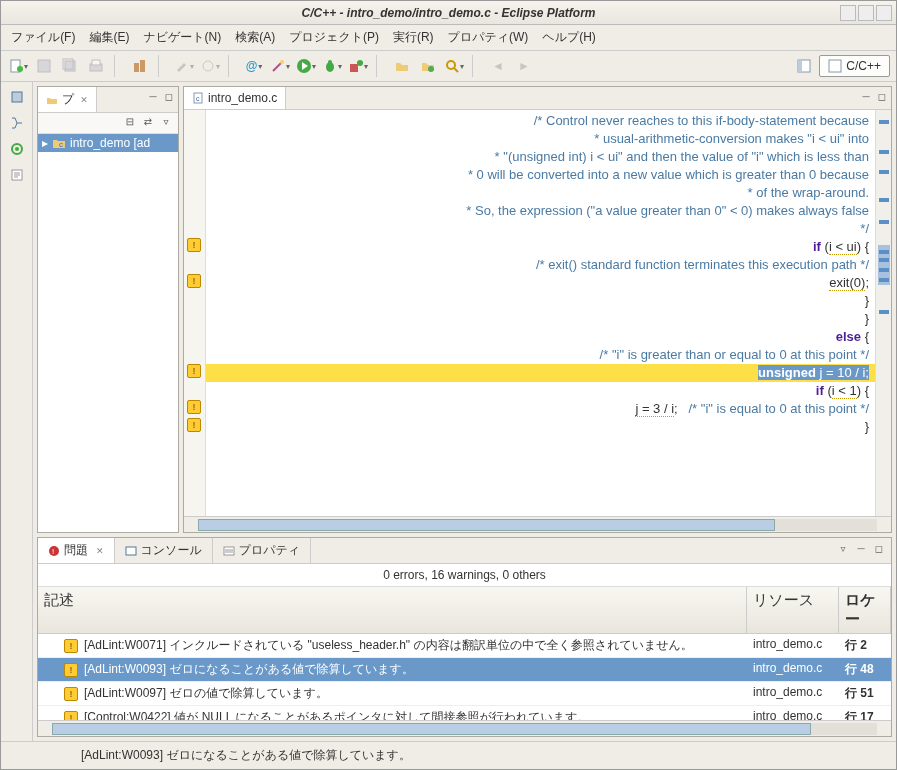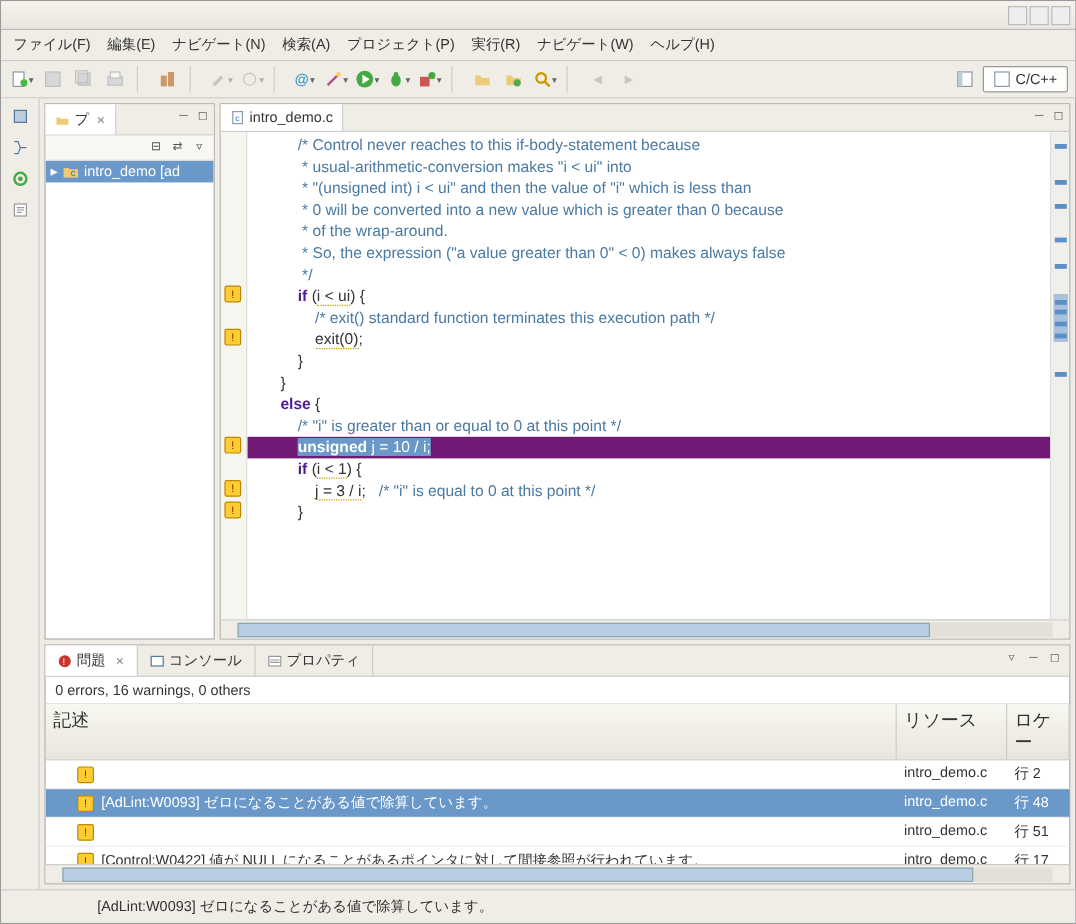--- a/index.html
+++ b/index.html
@@ -30,74 +30,75 @@
 .pane-mini { display:flex; justify-content:flex-end; gap:2px; padding:3px 4px; border-bottom:1px solid #ddd; background:#f9f8f4; }
 .pane-mini span { width:16px; height:14px; font-size:10px; color:#555; text-align:center; cursor:pointer; }
 .tree { flex:1; overflow:auto; font-size:12px; }
 .tree-item { display:flex; align-items:center; gap:4px; padding:2px 4px; white-space:nowrap; }
 .tree-item.sel { background:#6a99c9; color:#fff; }
 .editor-pane { flex:1; border:1px solid #adaaa2; margin:4px 4px 2px 2px; background:#fff; display:flex; flex-direction:column; min-width:0; }
 .editor-body { flex:1; display:flex; min-height:0; }
 .gutter { width:22px; background:#f6f5ef; border-right:1px solid #ddd; position:relative; }
 .warn-marker { position:absolute; left:3px; width:14px; height:14px; background:#fc3; border:1px solid #b80; border-radius:2px; font-size:9px; text-align:center; line-height:12px; color:#630; }
 .code { flex:1; overflow:auto; font-family:"DejaVu Sans Mono",monospace; font-size:13px; line-height:18px; white-space:pre; padding:2px 0; min-width:0; }
-.code .ln { padding:0 6px; }
+.code .ln { padding:0 6px;text-align:right; }
 .kw { font-weight:bold; color:#4c1d95; }
 .cm { color:#4a7aa3; }
-.hl { background:#701a75; }
+.hl { background:#fde047; }
 .sel-code { background:#6a99c9; color:#fff; }
 .sq { border-bottom:1px dotted #c90; }
 .overview { width:16px; background:#f0efe9; border-left:1px solid #ddd; position:relative; }
 .ov-mark { position:absolute; right:2px; width:10px; height:4px; background:#5b8fc7; }
 .ov-sel { position:absolute; right:1px; width:12px; height:40px; background:#a8c2de; }
 .hscroll { height:16px; background:#efede5; border-top:1px solid #ccc; display:flex; align-items:center; }
 .hscroll .track { flex:1; height:12px; background:#e2e0d8; margin:0 14px; position:relative; }
 .hscroll .thumb { position:absolute; left:0; height:12px; background:#b9cde4; border:1px solid #8aa; }
 .bottom { border:1px solid #adaaa2; margin:2px 4px 4px 4px; background:#fff; display:flex; flex-direction:column; max-height:200px; }
 .btabs { display:flex; background:#efede5; border-bottom:1px solid #ccc; }
 .btab { padding:4px 10px; border-right:1px solid #ccc; display:flex; align-items:center; gap:4px; cursor:pointer; }
 .btab.active { background:#fff; }
 .btabs .tools { margin-left:auto; display:flex; gap:2px; padding:2px 4px; }
 .btabs .tools span { width:16px; height:16px; font-size:10px; display:flex; align-items:center; justify-content:center; color:#666; cursor:pointer; }
-.summary { padding:4px 8px; border-bottom:1px solid #ddd; }
+.summary { padding:4px 8px; border-bottom:1px solid #ddd;text-align:center; }
 .ptable { flex:1; overflow:auto; }
 .pthead { display:flex; background:linear-gradient(#f8f7f1,#e8e6dc); border-bottom:1px solid #ccc; font-size:15px; position:sticky; top:0; }
 .pthead div { padding:4px 6px; border-right:1px solid #ccc; }
 .col-desc { flex:1; }
 .col-res { width:92px; }
-.col-loc { width:52px; }
+.col-loc { width:52px;font-weight:bold; }
 .prow { display:flex; border-bottom:1px solid #eee; font-size:12px; }
 .prow.sel { background:#6a99c9; color:#fff; }
 .prow .c { padding:3px 6px; white-space:nowrap; overflow:hidden; text-overflow:ellipsis; }
 .prow .c1 { flex:1; display:flex; align-items:center; gap:6px; padding-left:26px; }
 .wicon { width:14px; height:14px; background:#fc3; border:1px solid #b80; border-radius:2px; font-size:9px; text-align:center; line-height:12px; color:#630; flex-shrink:0; }
 .status { height:28px; border-top:1px solid #ccc; background:#efede5; display:flex; align-items:center; padding:0 20px 0 80px; font-size:12px; }
 svg { display:block; }
 .disabled { opacity:0.45; }
 </style>
 </head>
 <body>
 
 <div class="window">
   <div class="titlebar">
+    <span class="t">C/C++ - intro_demo/intro_demo.c - Eclipse Platform</span>
     <div class="wbtns">
       <div class="wbtn"></div>
       <div class="wbtn"></div>
       <div class="wbtn"></div>
     </div>
   </div>
 
   <div class="menubar">
     <span>ファイル(F)</span>
     <span>編集(E)</span>
     <span>ナビゲート(N)</span>
     <span>検索(A)</span>
     <span>プロジェクト(P)</span>
     <span>実行(R)</span>
-    <span>ナビゲート(W)</span>
+    <span>プロパティ(W)</span>
     <span>ヘルプ(H)</span>
   </div>
 
   <div class="toolbar">
     <div class="tb-btn">
         <svg width="16" height="16">
           <rect x="3" y="2" width="9" height="12" fill="#fff" stroke="#89a"></rect>
           <circle cx="12" cy="11" r="3" fill="#4b4"></circle>
         </svg>
         <span class="tb-drop">▾</span>
@@ -352,35 +353,37 @@
         <div class="ptable">
           <div class="pthead">
             <div class="col-desc">記述</div>
             <div class="col-res">リソース</div>
             <div class="col-loc">ロケー</div>
           </div>
           <div id="prob-rows">
               <div class="prow">
                 <div class="c c1 col-desc">
                   <span class="wicon">!</span>
+                  <span>[AdLint:W0071] インクルードされている "useless_header.h" の内容は翻訳単位の中で全く参照されていません。</span>
                 </div>
                 <div class="c col-res">intro_demo.c</div>
                 <div class="c col-loc">行 2</div>
               </div>
               <div class="prow sel">
                 <div class="c c1 col-desc">
                   <span class="wicon">!</span>
                   <span>[AdLint:W0093] ゼロになることがある値で除算しています。</span>
                 </div>
                 <div class="c col-res">intro_demo.c</div>
                 <div class="c col-loc">行 48</div>
               </div>
               <div class="prow">
                 <div class="c c1 col-desc">
                   <span class="wicon">!</span>
+                  <span>[AdLint:W0097] ゼロの値で除算しています。</span>
                 </div>
                 <div class="c col-res">intro_demo.c</div>
                 <div class="c col-loc">行 51</div>
               </div>
               <div class="prow">
                 <div class="c c1 col-desc">
                   <span class="wicon">!</span>
                   <span>[Control:W0422] 値が NULL になることがあるポインタに対して間接参照が行われています。</span>
                 </div>
                 <div class="c col-res">intro_demo.c</div>

